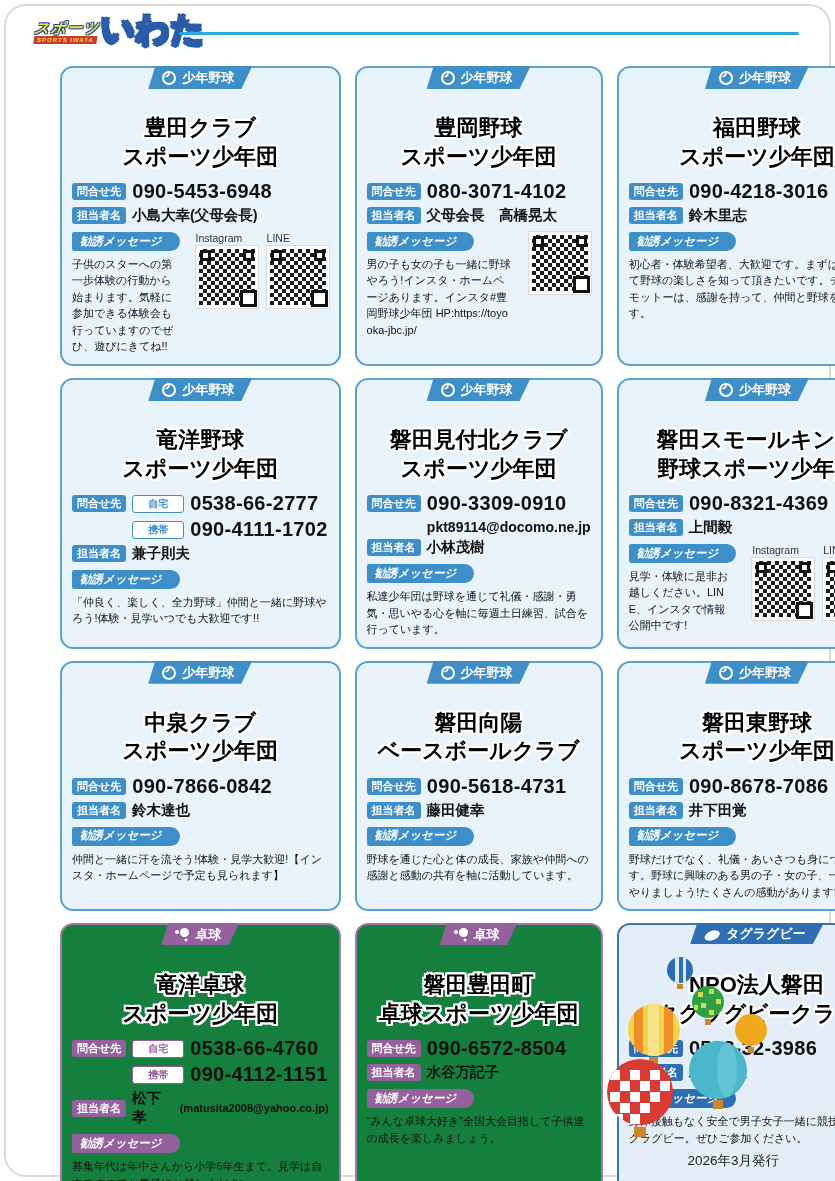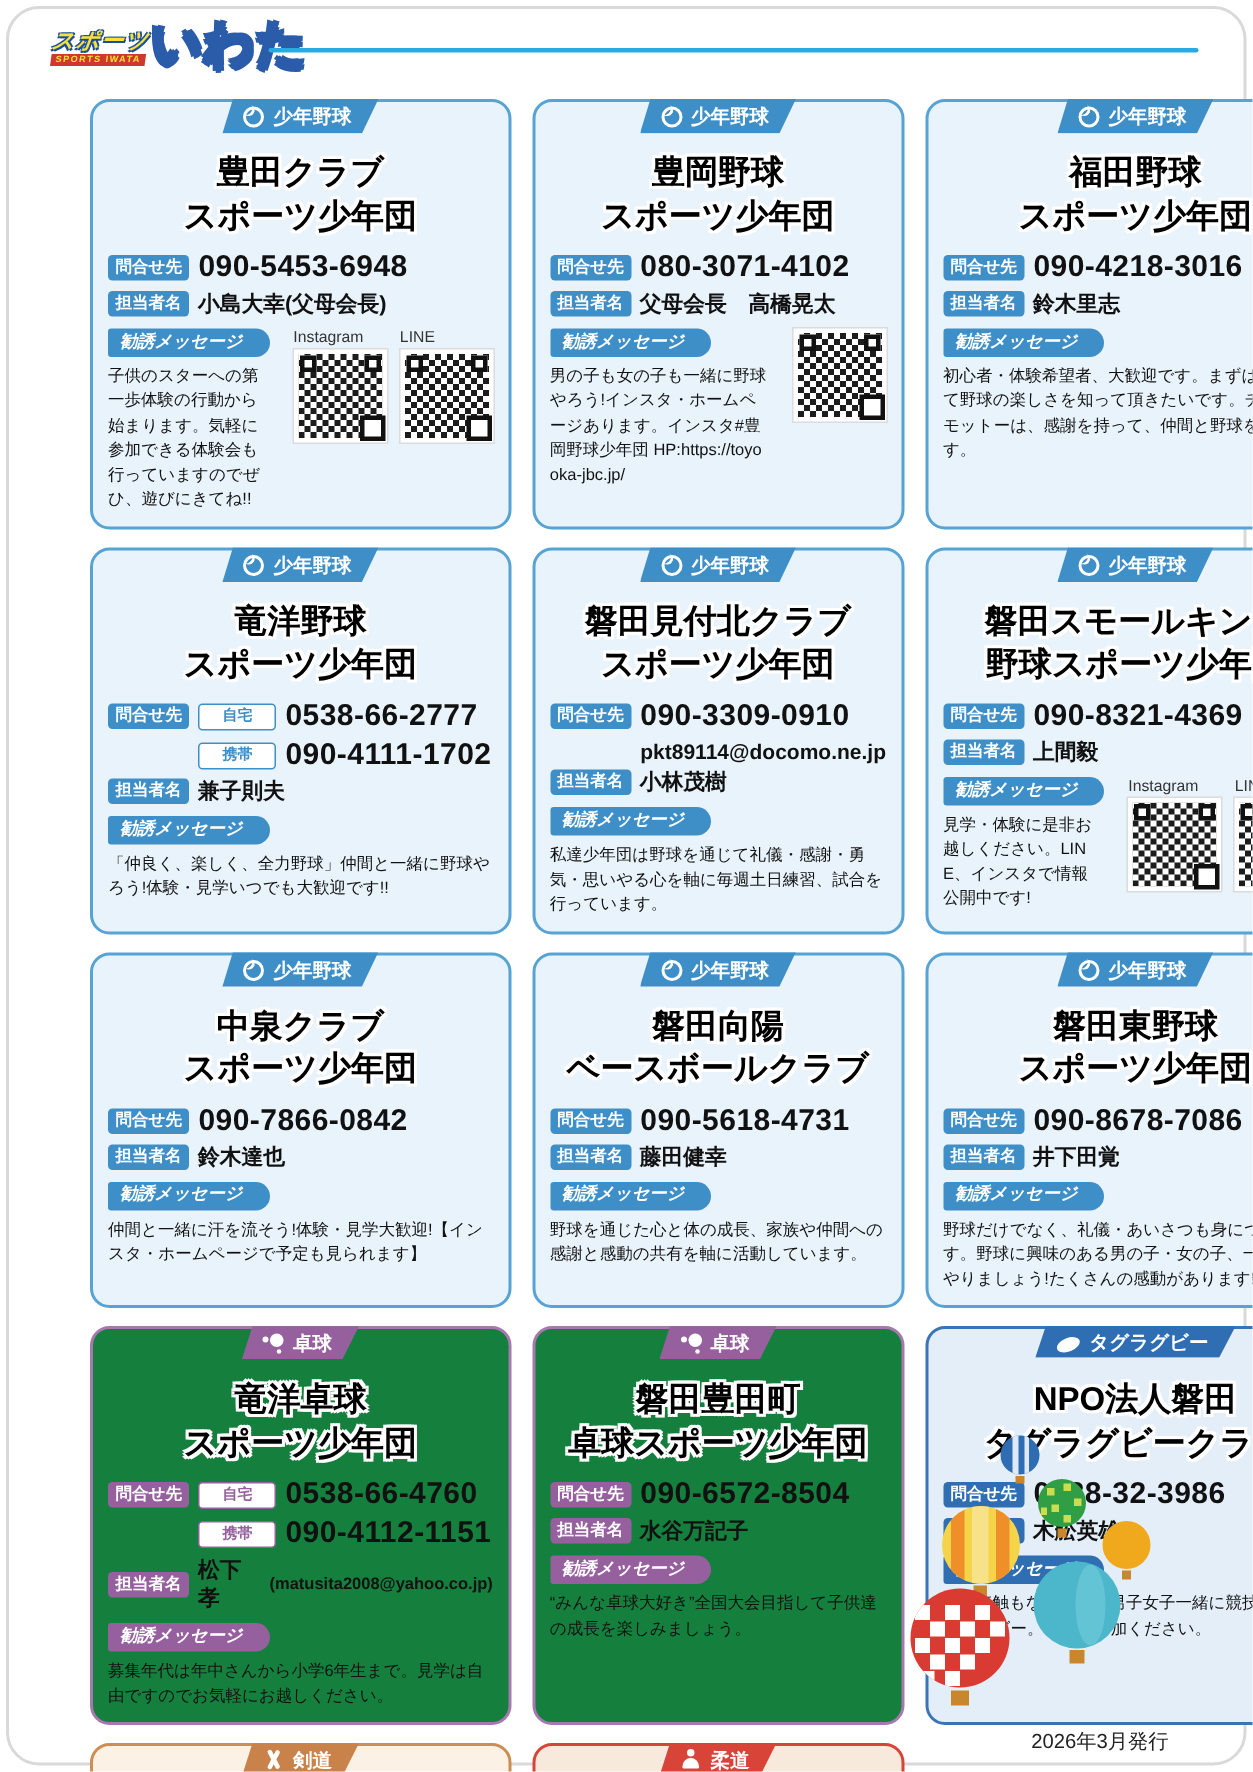--- a/index.html
+++ b/index.html
@@ -67,21 +67,21 @@
   .card.tabletennis .badge-icon::after { content:""; position:absolute; left:0; top:3px; width:4px; height:4px; background:#fff; border-radius:50%; box-shadow:9px 8px 0 -0.5px #fff; }
   .card.tagrugby .badge-icon { width:16px; height:9px; background:#fff; border-radius:50%; transform:rotate(-22deg); margin-top:3px; }
   .card.kendo .badge-icon::before,.card.kendo .badge-icon::after { content:""; position:absolute; left:6px; top:0; width:2.5px; height:14px; background:#fff; border-radius:2px; }
   .card.kendo .badge-icon::before { transform:rotate(28deg); }
   .card.kendo .badge-icon::after { transform:rotate(-28deg); }
   .card.judo .badge-icon::before { content:""; position:absolute; left:4.5px; top:0; width:5px; height:5px; background:#fff; border-radius:50%; }
   .card.judo .badge-icon::after { content:""; position:absolute; left:1.5px; bottom:1px; width:11px; height:7px; background:#fff; border-radius:6px 6px 1px 1px; }
   
   .team-name {
     text-align:center; font-weight:700; font-size:22px; line-height:1.3; color:#000;
-    margin:7px 0 9px;
+    margin:20px 0 9px;
     text-shadow:-2px -2px 0 #fff,2px -2px 0 #fff,-2px 2px 0 #fff,2px 2px 0 #fff,0 2px 0 #fff,2px 0 0 #fff,-2px 0 0 #fff,0 -2px 0 #fff;
   }
   
   .contact-row { display:flex; align-items:center; gap:6px; margin:3px 0; }
   .pill {
     color:#fff; font-weight:700; font-size:11px; padding:2px 5px; border-radius:3px;
     line-height:1.2; white-space:nowrap; flex:none;
   }
   .pill.ghost { visibility:hidden; }
   .tag { font-size:10px; font-weight:700; border:1.5px solid; border-radius:3px; padding:0 15px; background:#fff; line-height:1.6; flex:none; }

